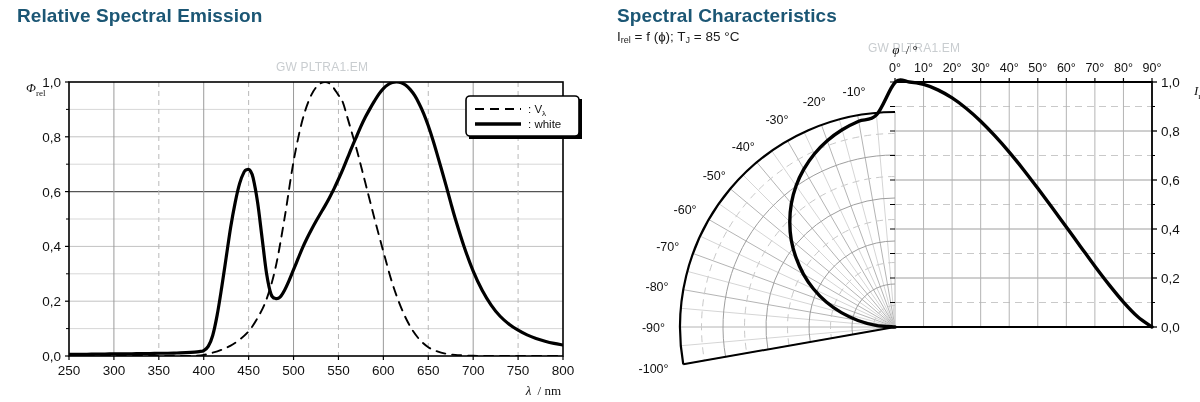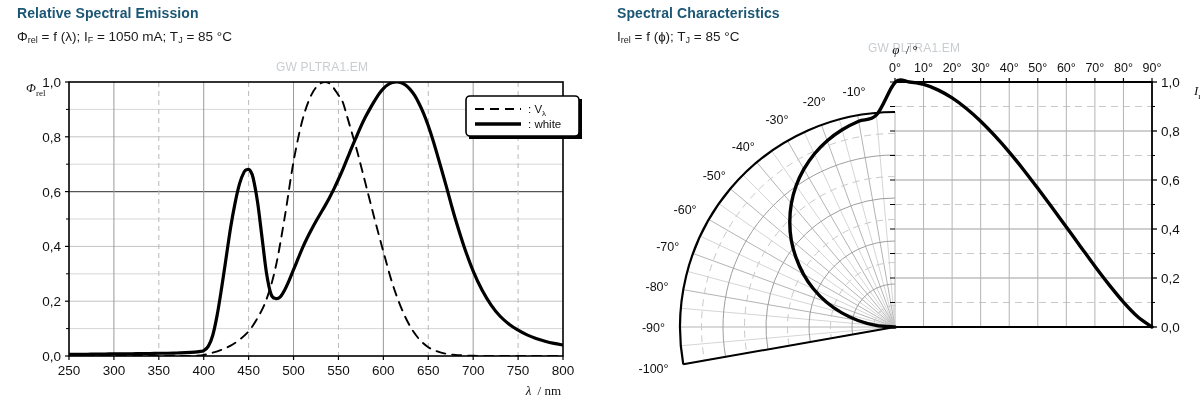--- a/index.html
+++ b/index.html
@@ -10,21 +10,21 @@
     overflow:hidden;
     position:relative;
   }
   .panel{position:absolute;top:0;height:402px;}
   #panel-left{left:0;width:600px;}
   #panel-right{left:600px;width:600px;}
 
   .chart-title{
     position:absolute;
     left:17px;top:5px;
-    font-size:14px;font-weight:bold;
+    font-size:19px;font-weight:bold;
     color:#1b5674;
     letter-spacing:.1px;
     white-space:nowrap;
   }
   .chart-subtitle{
     position:absolute;
     left:17px;top:29px;
     font-size:13.5px;
     color:#1a1a1a;
     white-space:nowrap;
@@ -44,23 +44,20 @@
   .ax-num{font-family:"Liberation Sans",sans-serif;font-size:13.5px;fill:#111;}
   .ax-num-sm{font-family:"Liberation Sans",sans-serif;font-size:12.5px;fill:#111;}
   .ax-ital{font-family:"Liberation Serif",serif;font-style:italic;font-size:13px;fill:#111;}
   .leg-txt{font-family:"Liberation Sans",sans-serif;font-size:11.5px;fill:#111;}
 </style>
 </head>
 <body>
 
 <div class="panel" id="panel-left">
   <div class="chart-title">Relative Spectral Emission</div>
-  <div class="chart-subtitle">
-    <span>Φ<sub>rel</sub> = f (λ); I<sub>F</sub> = 1050 mA; T<sub>J</sub> = 85 °C</span>
-  </div>
   <div class="watermark" style="left:276px;top:60px;">GW PLTRA1.EM</div>
   <svg id="svg-left" width="600" height="402">
       <g>
         <line x1="69" x2="563" y1="328.6" y2="328.6" stroke="#d7d7d7" stroke-width="1"></line>
         <line x1="69" x2="563" y1="273.8" y2="273.8" stroke="#d7d7d7" stroke-width="1"></line>
         <line x1="69" x2="563" y1="219" y2="219" stroke="#d7d7d7" stroke-width="1"></line>
         <line x1="69" x2="563" y1="164.20000000000002" y2="164.20000000000002" stroke="#d7d7d7" stroke-width="1"></line>
         <line x1="69" x2="563" y1="109.4" y2="109.4" stroke="#d7d7d7" stroke-width="1"></line>
         <line x1="69" x2="563" y1="301.2" y2="301.2" stroke="#c2c2c2" stroke-width="1"></line>
         <line x1="69" x2="563" y1="246.39999999999998" y2="246.39999999999998" stroke="#c2c2c2" stroke-width="1"></line>

